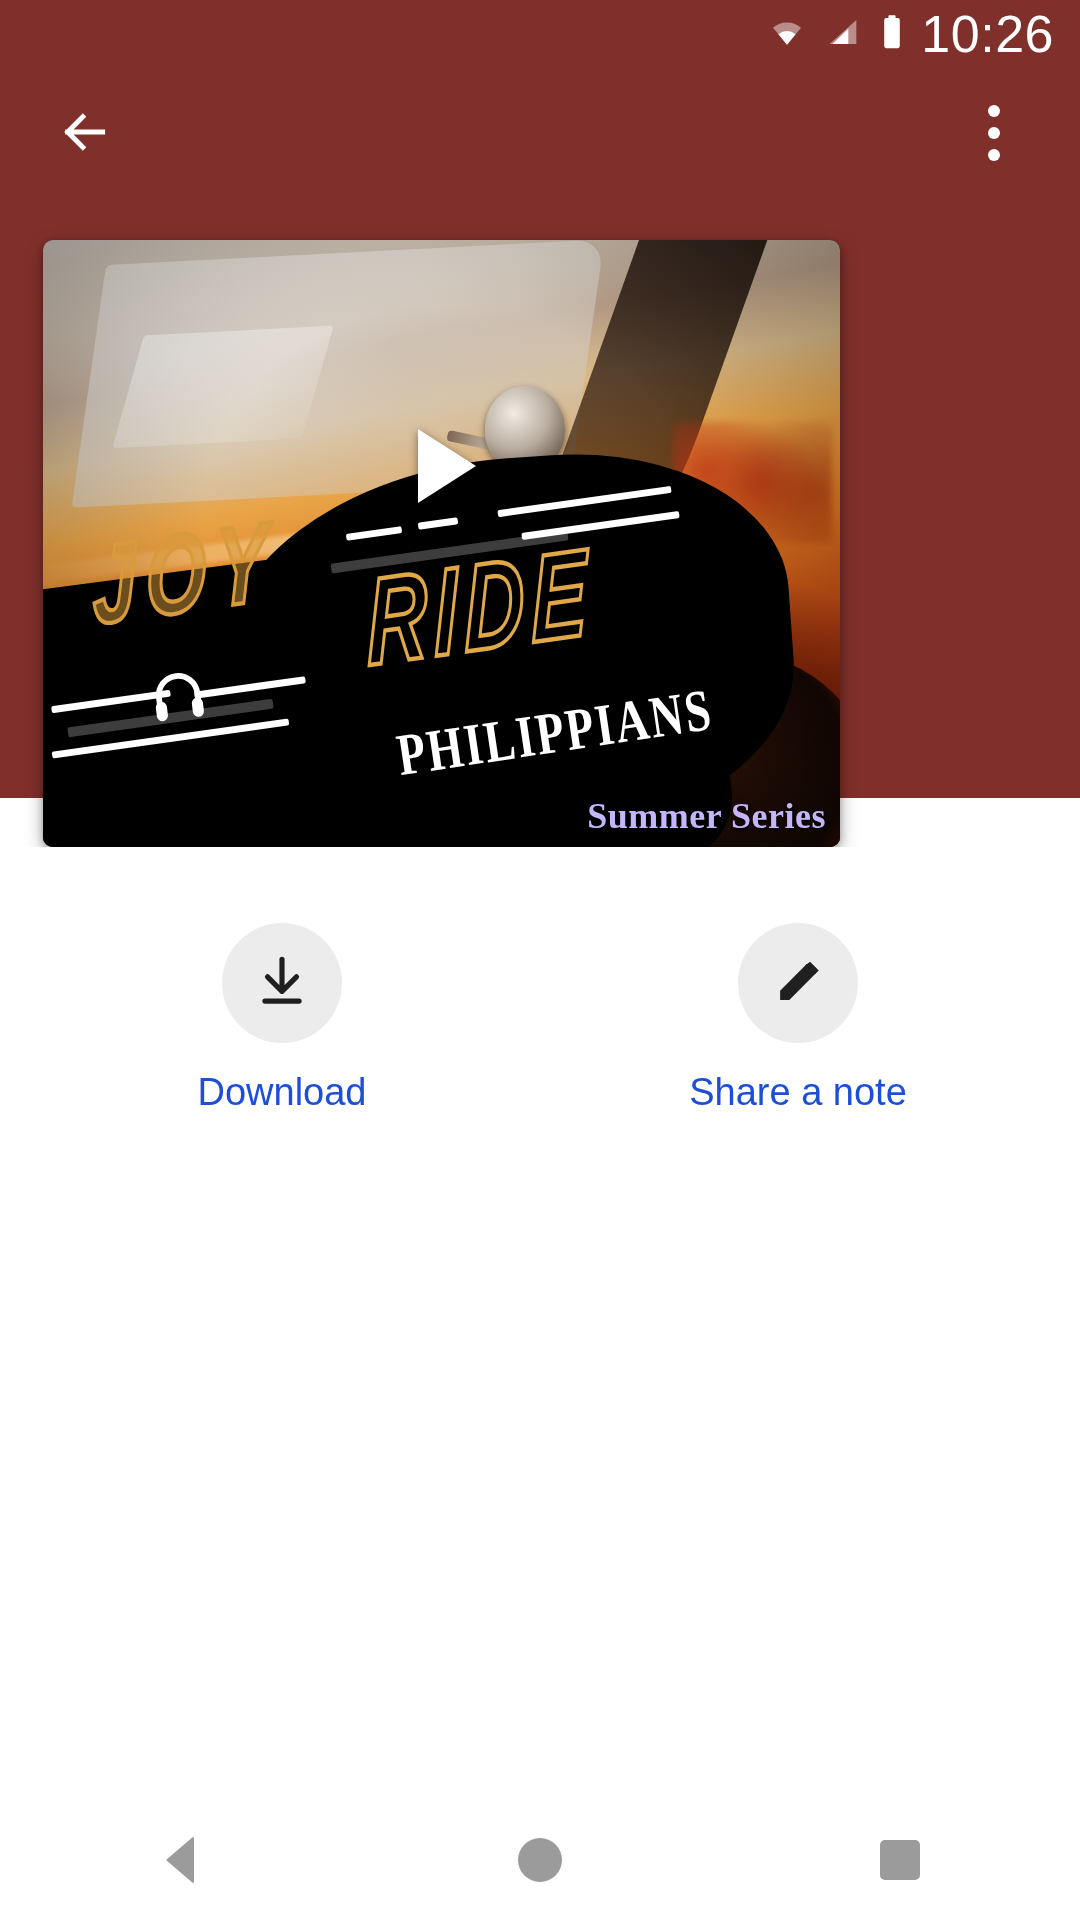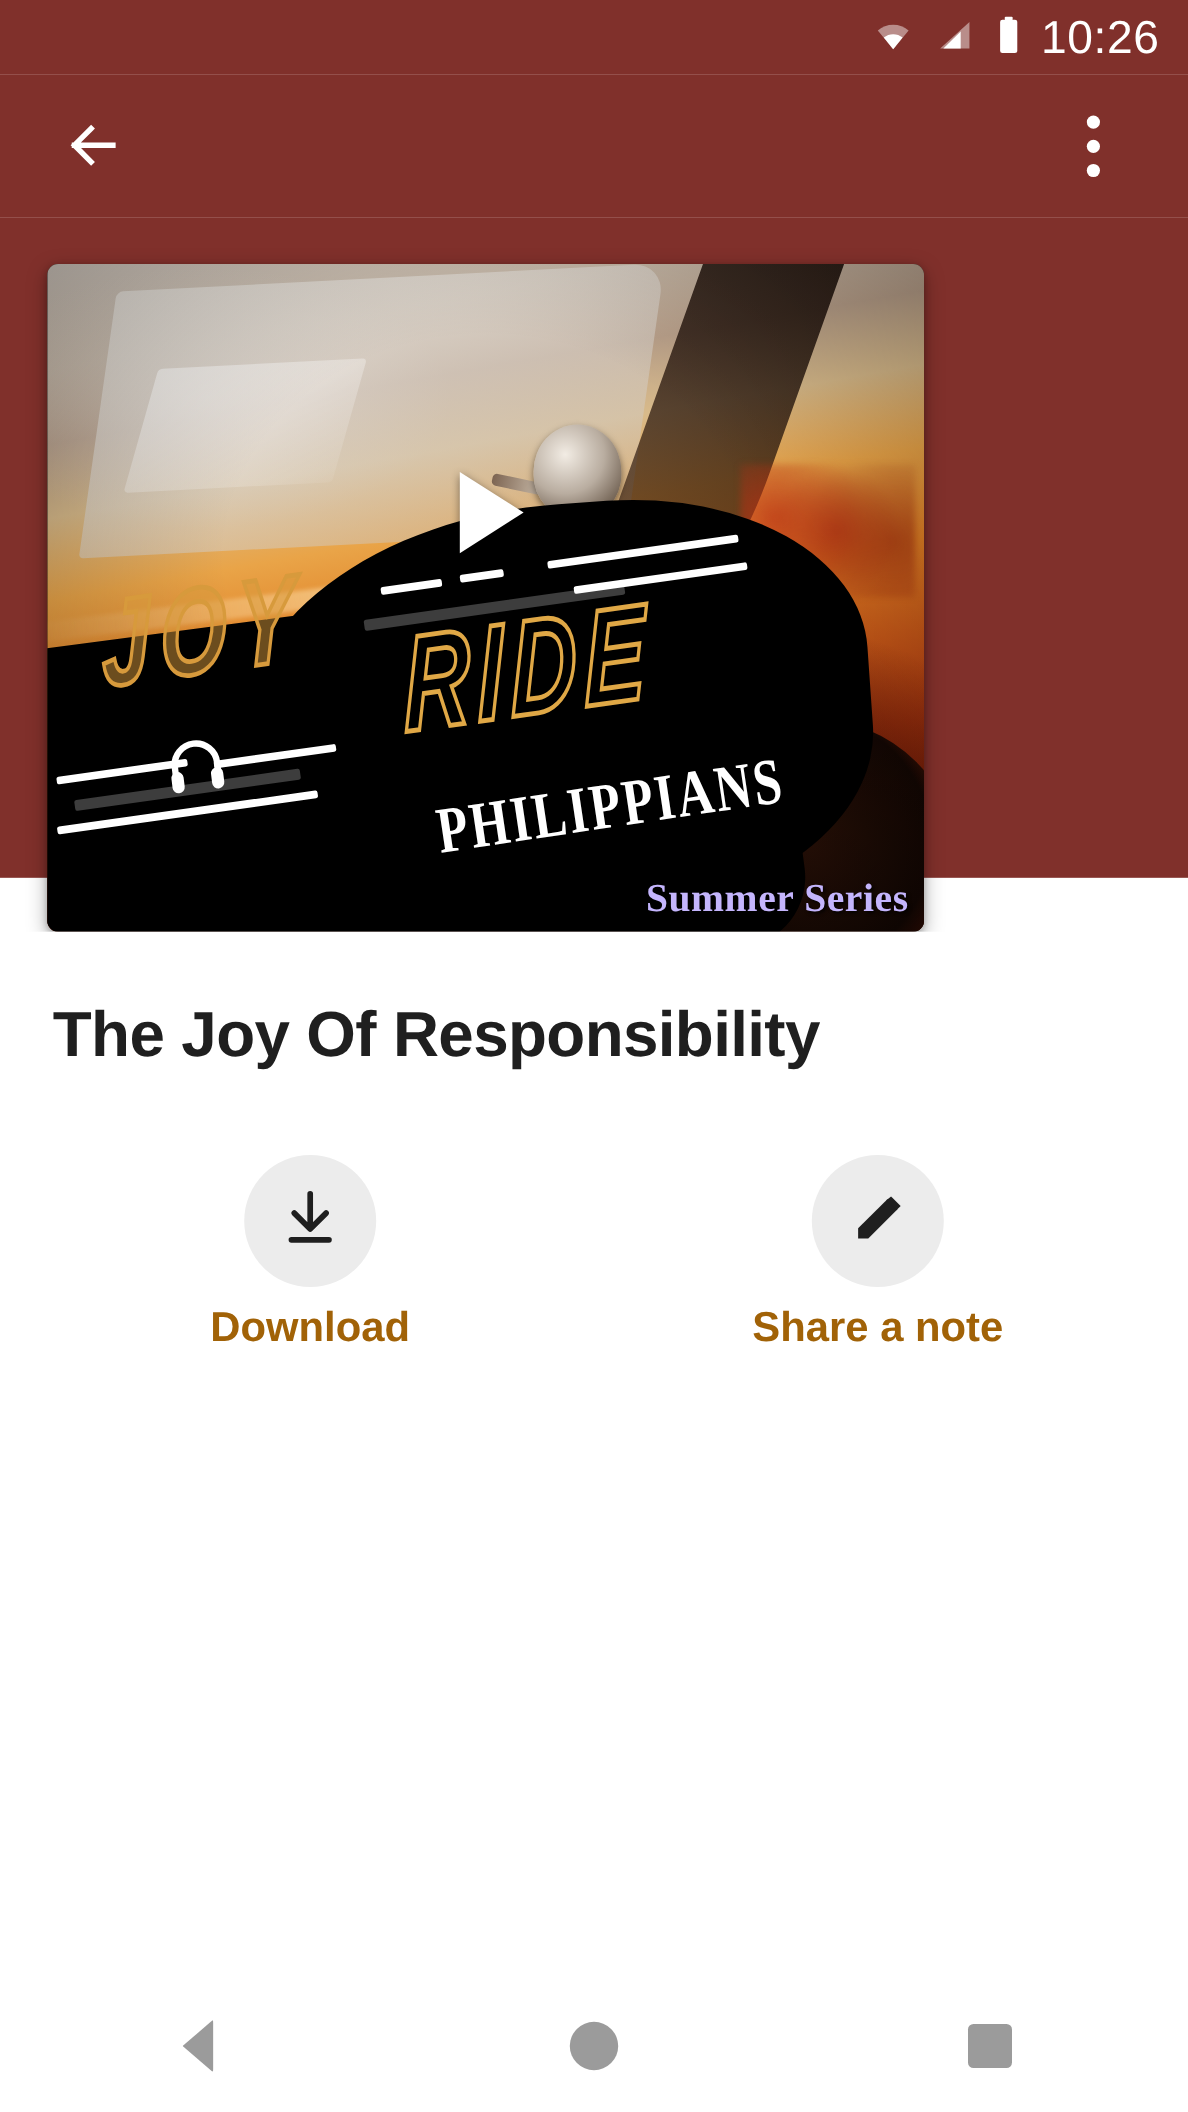--- a/index.html
+++ b/index.html
@@ -28,21 +28,21 @@
     padding-right: 26px;
     box-sizing: border-box;
   }
   .status-icons {
     display: flex;
     align-items: center;
     gap: 16px;
   }
   .status-time {
     color: #ffffff;
-    font-size: 42px;
+    font-size: 52px;
     font-weight: 400;
     letter-spacing: 0.5px;
     margin-left: 16px;
     line-height: 1;
   }
 
   
   .app-bar {
     position: absolute;
     top: 68px; left: 0;
@@ -402,24 +402,24 @@
   .action-circle {
     width: 120px;
     height: 120px;
     border-radius: 50%;
     background: #ececec;
     display: flex;
     align-items: center;
     justify-content: center;
   }
   .action-label {
-    margin-top: 18px;
+    margin-top: 30px;
     font-size: 38px;
-    color: #a16207;
-    font-weight: 700;
+    color: #1d4ed8;
+    font-weight: 400;
     line-height: 1;
   }
 
   
   .nav-bar {
     position: absolute;
     bottom: 0; left: 0;
     width: 1080px;
     height: 120px;
     background: #ffffff;
@@ -544,21 +544,20 @@
 
     <div class="summer-series">Summer Series</div>
   </div>
 
   <div class="play-overlay">
     <div class="play-tri"></div>
   </div>
 </div>
 
 <div class="content">
-  <h1 class="episode-title">The Joy Of Responsibility</h1>
 
   <div class="actions">
 
     <button class="action">
       <span class="action-circle">
         <span>
           <svg width="62" height="62" viewBox="0 0 24 24">
             <path d="M12 3.2 V15.2 M6.4 10 L12 15.6 L17.6 10" fill="none" stroke="#1f1f1f" stroke-width="2" stroke-linecap="round" stroke-linejoin="round"></path>
             <path d="M5.4 19.4 H18.6" fill="none" stroke="#1f1f1f" stroke-width="2" stroke-linecap="round"></path>
           </svg>

